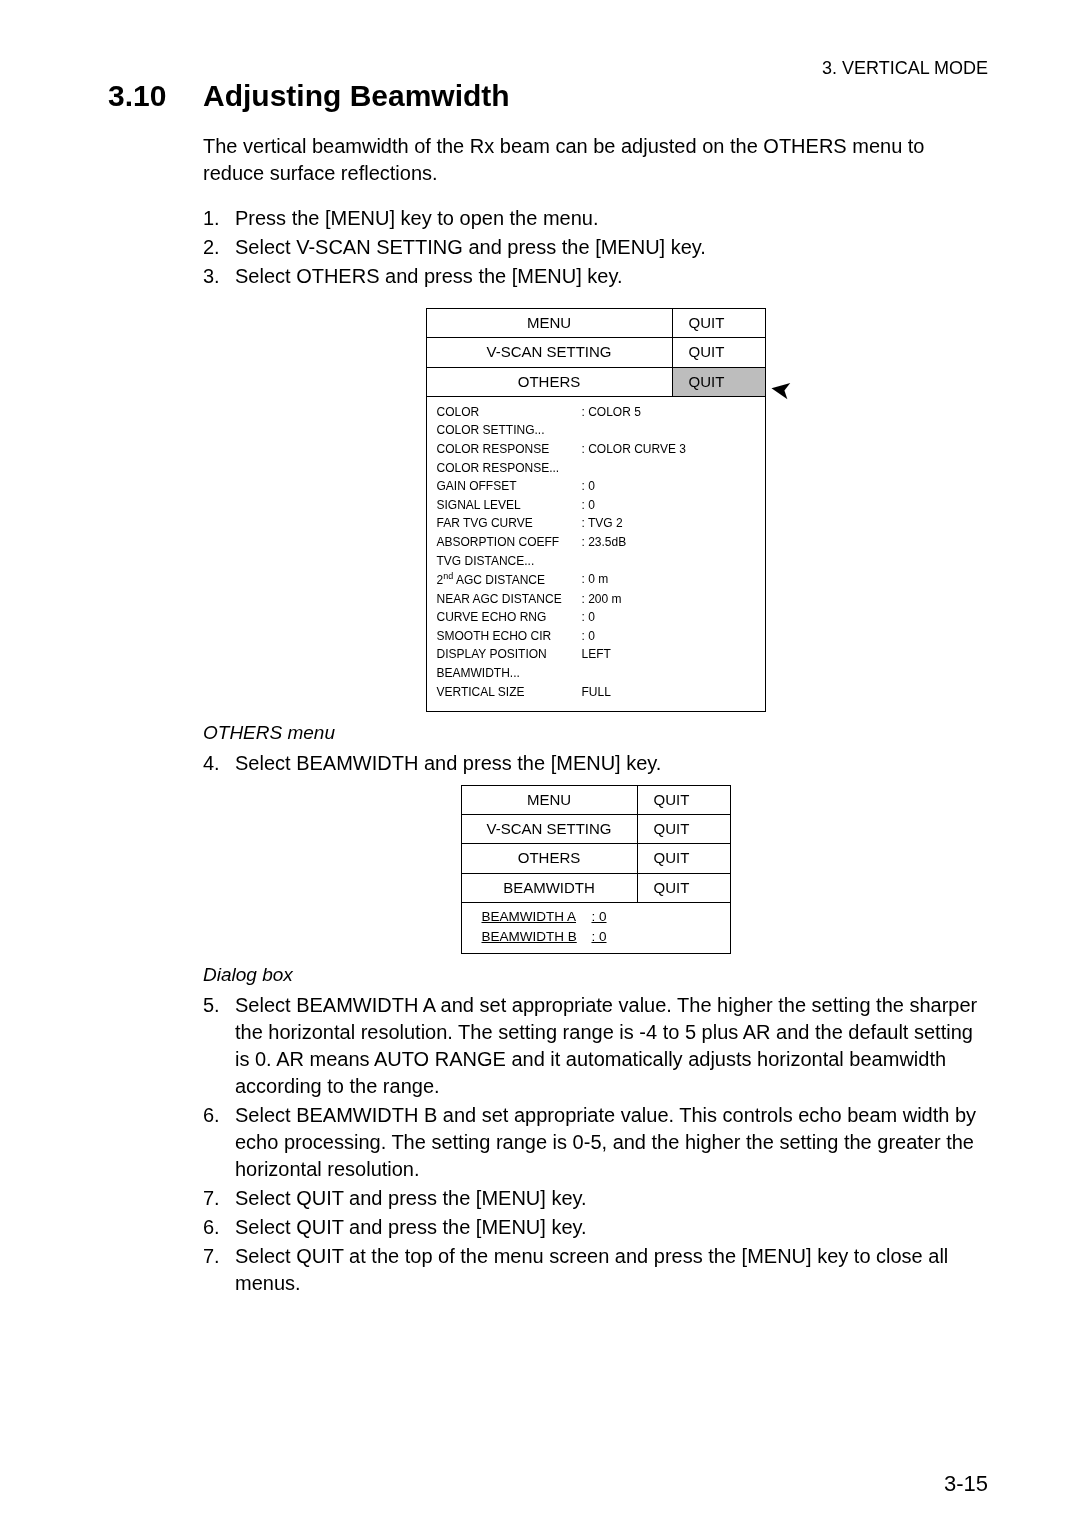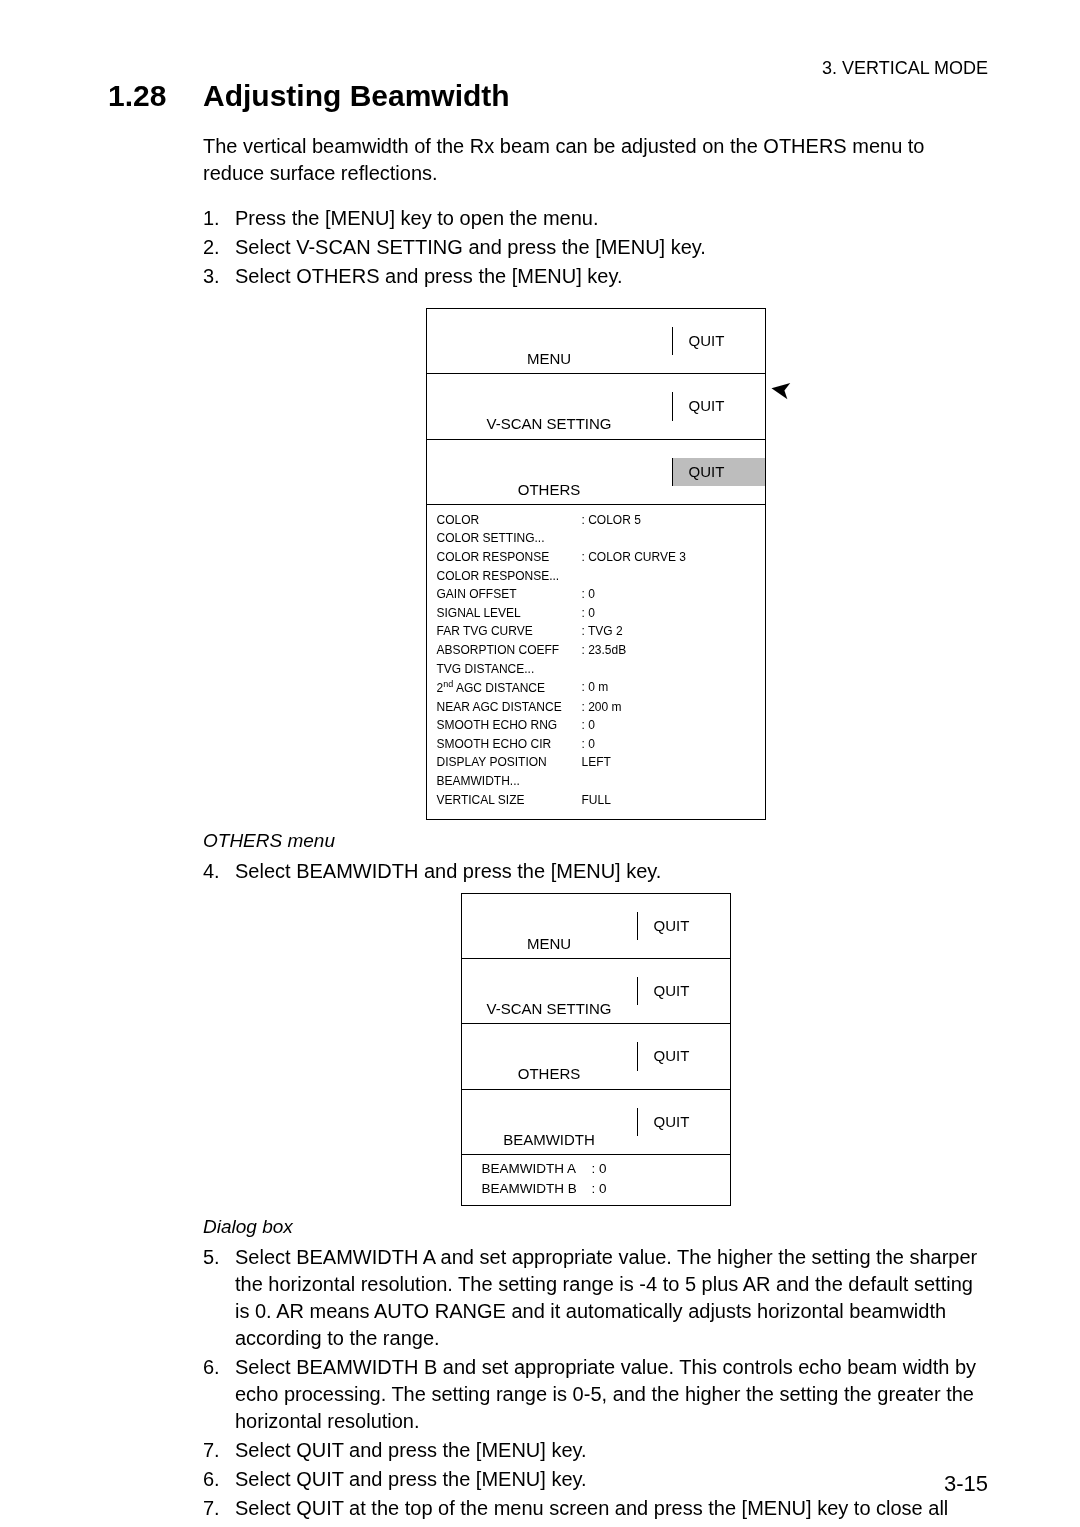--- a/index.html
+++ b/index.html
@@ -58,21 +58,20 @@
   .menu-row {
     display: flex;
     border-bottom: 1.5px solid #000;
     min-height: 26px;
     align-items: center;
   }
   .menu-row .label {
     flex: 1 1 auto;
     text-align: center;
     padding: 4px 0;
-    margin-top: 36px;
   }
   .menu-row .quit-cell {
     flex: 0 0 60px;
     text-align: left;
     border-left: 1.5px solid #000;
     padding: 4px 16px;
   }
   .menu-row .quit-cell.hl {
     background: #bdbdbd;
   }
@@ -104,38 +103,39 @@
   }
 
   .dialog-wrap {
     margin: 8px auto 2px auto;
     width: 270px;
   }
   .dialog-items {
     padding: 4px 10px 6px 20px;
     font-size: 13.5px;
     line-height: 1.5;
+    text-decoration: underline;
   }
   .dialog-items .it .k { flex: 0 0 110px; }
 
   .pageno {
     position: absolute;
     bottom: 38px;
     right: 100px;
     font-size: 22px;
     font-weight: normal;
   }
 </style>
 </head>
 <body>
 
 <div class="header">3.  VERTICAL  MODE</div>
 
 <h1>
-  <span class="secno">1.28</span><span>Adjusting Beamwidth</span>
+  <span class="secno">3.10</span><span>Adjusting Beamwidth</span>
 </h1>
 
 <div class="body-block">
 
   <div class="intro">The vertical beamwidth of the Rx beam can be adjusted on the OTHERS menu to reduce surface reflections.</div>
 
   <ol class="steps" id="steps-a">
       <li>
         <span class="num">1.</span>
         <span class="txt">Press the [MENU] key to open the menu.</span>
@@ -204,21 +204,21 @@
           </div>
           <div class="it">
             <span class="k">2<sup>nd</sup> AGC DISTANCE</span>
             <span class="v">: 0 m</span>
           </div>
           <div class="it">
             <span class="k">NEAR AGC DISTANCE</span>
             <span class="v">: 200 m</span>
           </div>
           <div class="it">
-            <span class="k">SMOOTH ECHO RNG</span>
+            <span class="k">CURVE ECHO RNG</span>
             <span class="v">: 0</span>
           </div>
           <div class="it">
             <span class="k">SMOOTH ECHO CIR</span>
             <span class="v">: 0</span>
           </div>
           <div class="it">
             <span class="k">DISPLAY POSITION</span>
             <span class="v">  LEFT</span>
           </div>

